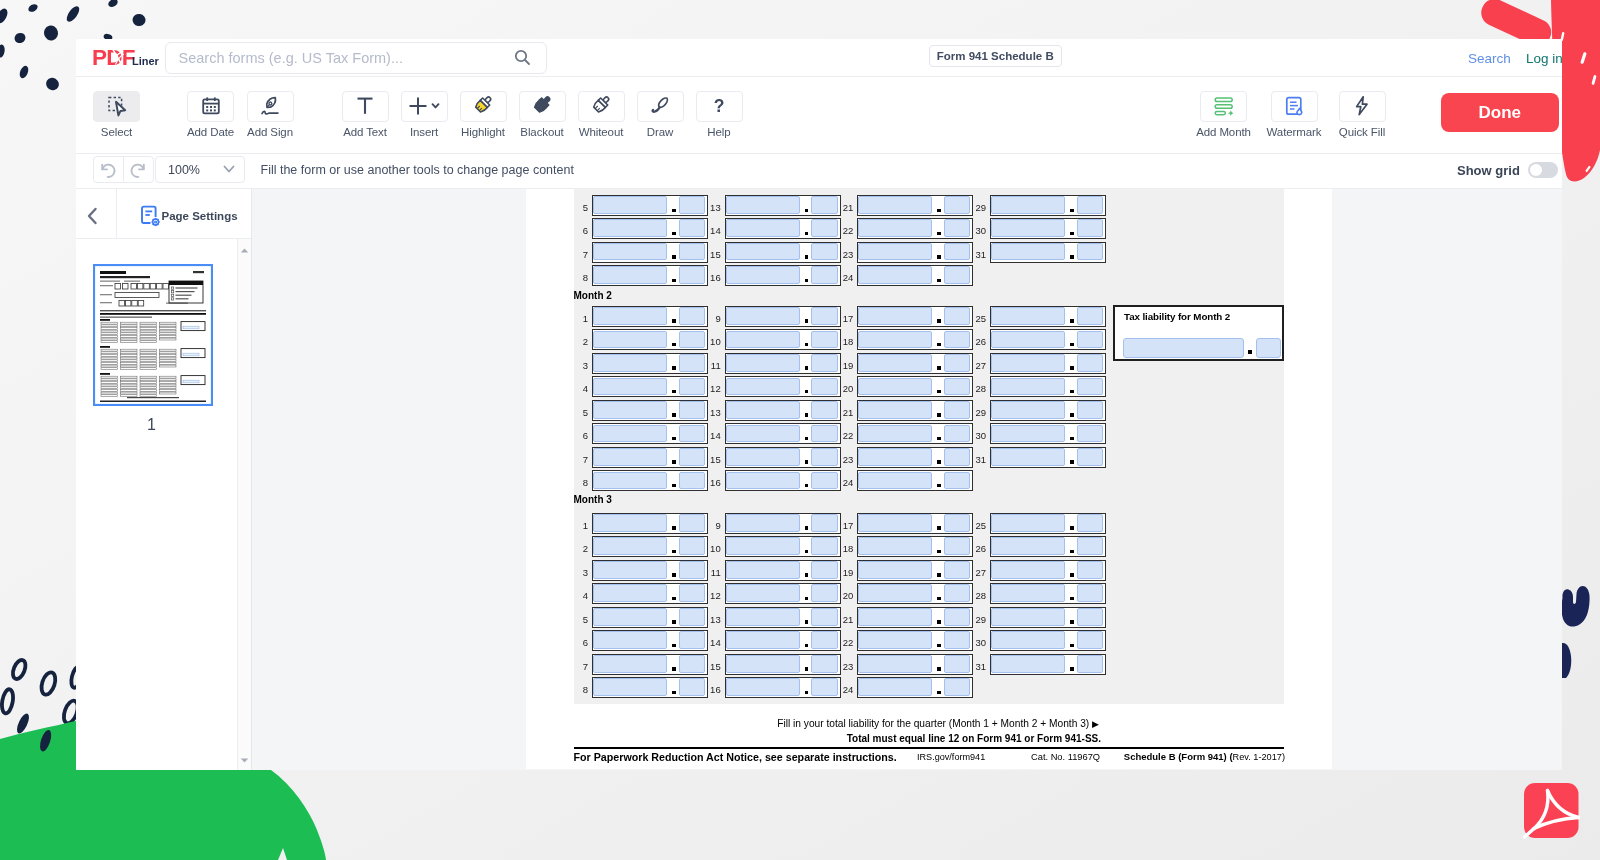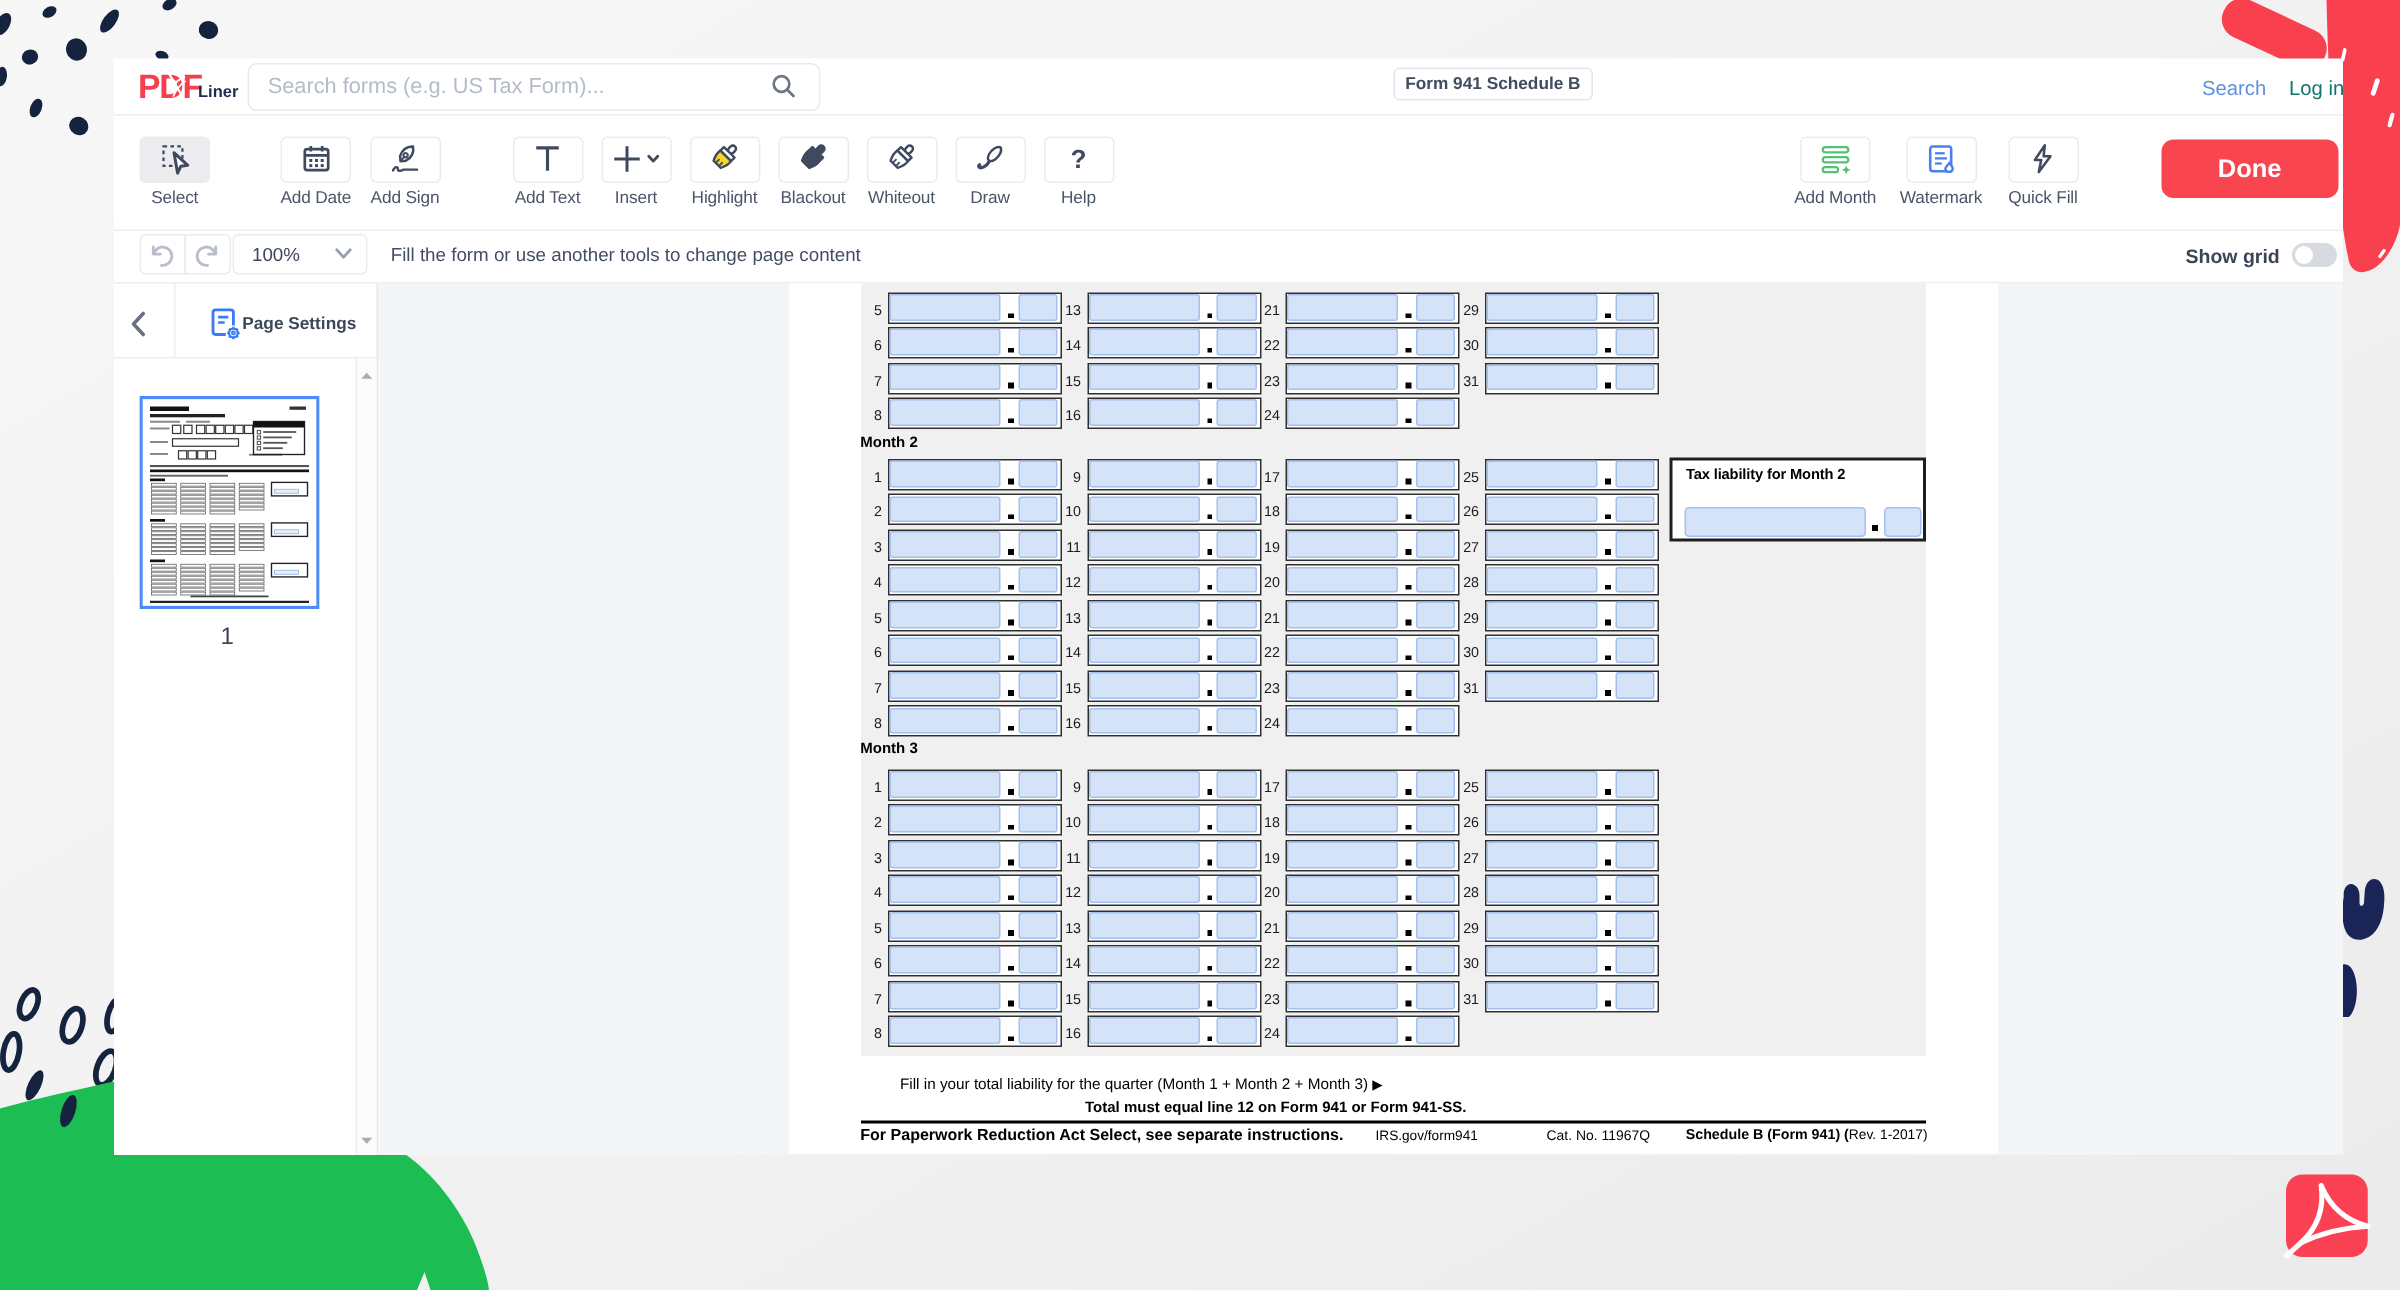--- a/index.html
+++ b/index.html
@@ -884,19 +884,19 @@
       <div class="f2"></div>
     </div>
 <div class="abs txt" style="left:573.5px;top:290px;font-size:10px;font-weight:bold;color:#000;z-index:5">Month 2</div>
 <div class="abs txt" style="left:573.5px;top:494px;font-size:10px;font-weight:bold;color:#000;z-index:5">Month 3</div>
 <div class="taxbox" style="top:305px;height:56px">
       <div class="tt">Tax liability for Month 2</div>
       <div class="bf1" style="top:31px"></div>
       <div class="bdot" style="top:43px"></div>
       <div class="bf2" style="top:31px"></div>
     </div>
-<div class="abs ftext" style="left:600px;top:718px;width:499px;font-size:10.2px;z-index:5">Fill in your total liability for the quarter (Month 1 + Month 2 + Month 3) <span style="font-size:9px">▶</span></div>
-<div class="abs ftext" style="left:600px;top:732.5px;width:501px;text-align:center;font-size:10px;font-weight:bold;z-index:5">Total must equal line 12 on Form 941 or Form 941-SS.</div>
+<div class="abs ftext" style="left:600px;top:718px;width:499px;text-align:right;font-size:10.2px;z-index:5">Fill in your total liability for the quarter (Month 1 + Month 2 + Month 3) <span style="font-size:9px">▶</span></div>
+<div class="abs ftext" style="left:600px;top:732.5px;width:501px;text-align:right;font-size:10px;font-weight:bold;z-index:5">Total must equal line 12 on Form 941 or Form 941-SS.</div>
 <div class="abs" style="left:573.5px;top:747px;width:710.5px;height:1.8px;background:#000;z-index:5"></div>
-<div class="abs ftext" style="left:573.5px;top:750.5px;font-size:10.7px;font-weight:bold;z-index:5">For Paperwork Reduction Act Select, see separate instructions.</div>
+<div class="abs ftext" style="left:573.5px;top:750.5px;font-size:10.7px;font-weight:bold;z-index:5">For Paperwork Reduction Act Notice, see separate instructions.</div>
 <div class="abs ftext" style="left:917px;top:752px;font-size:9.1px;z-index:5">IRS.gov/form941</div>
 <div class="abs ftext" style="left:1031px;top:752px;font-size:9.3px;z-index:5">Cat. No. 11967Q</div>
 <div class="abs ftext" style="left:1105px;top:751px;width:180px;text-align:right;font-size:9.2px;z-index:5"><b style="font-size:9.5px">Schedule B (Form 941) (</b>Rev. 1-2017)</div>
 </div>
 </body></html>

